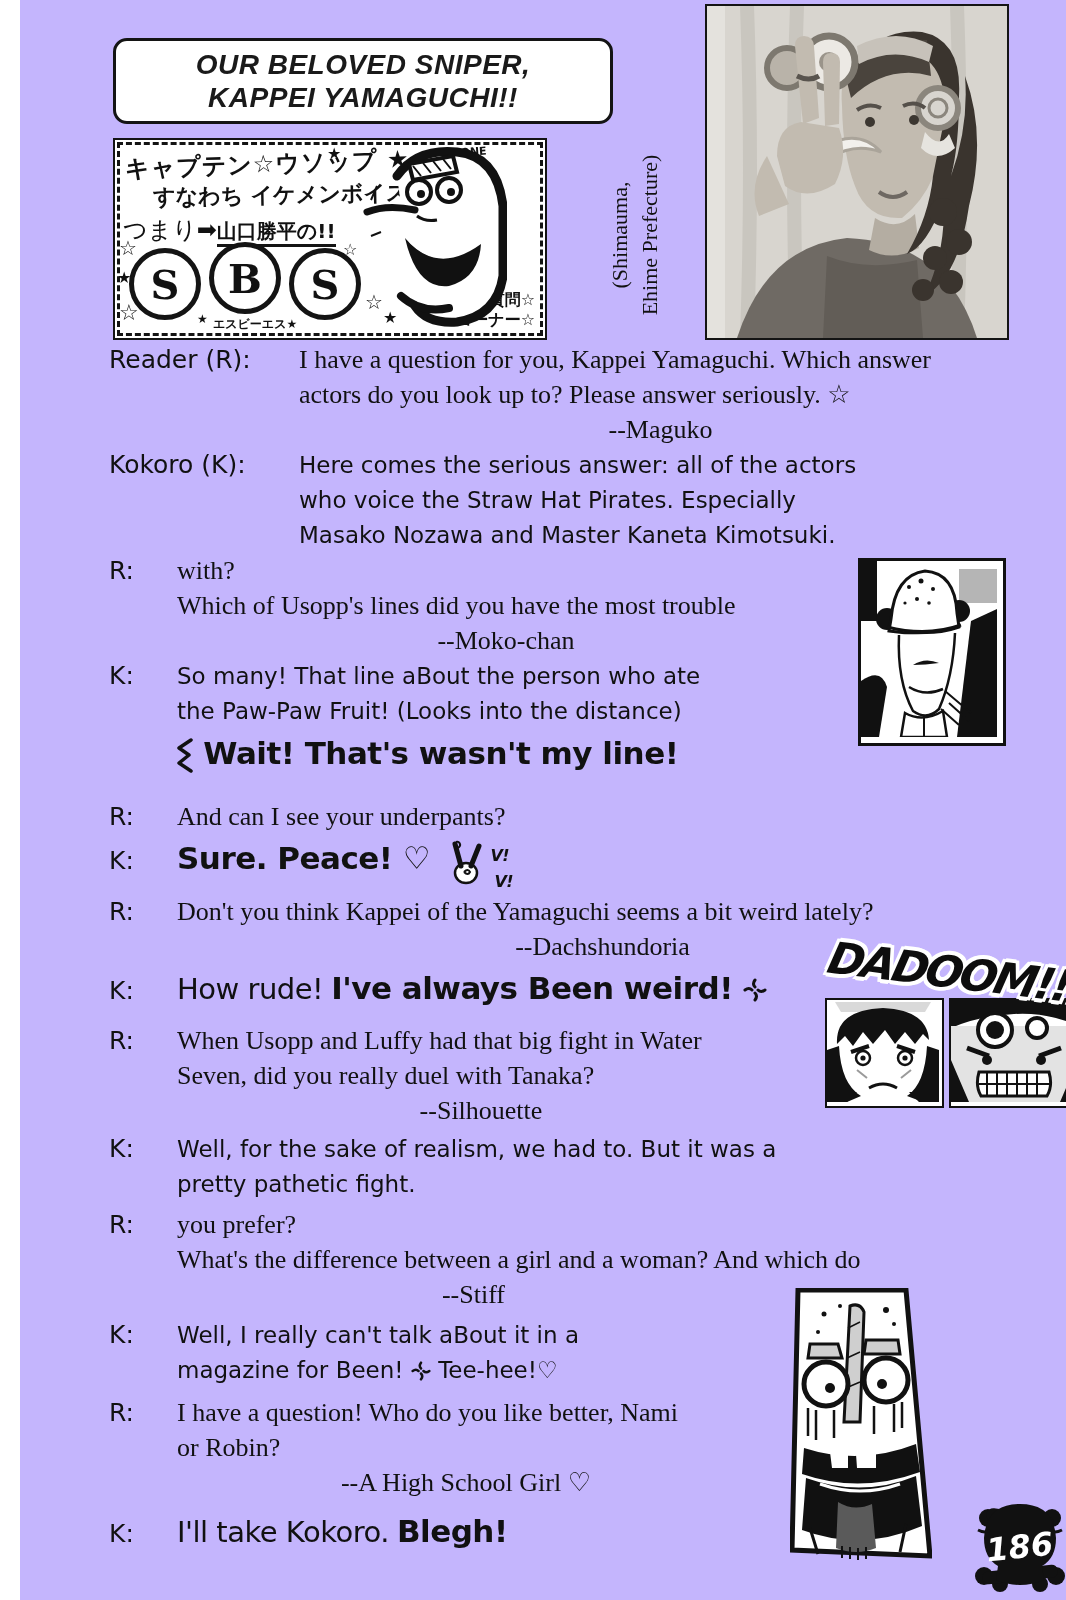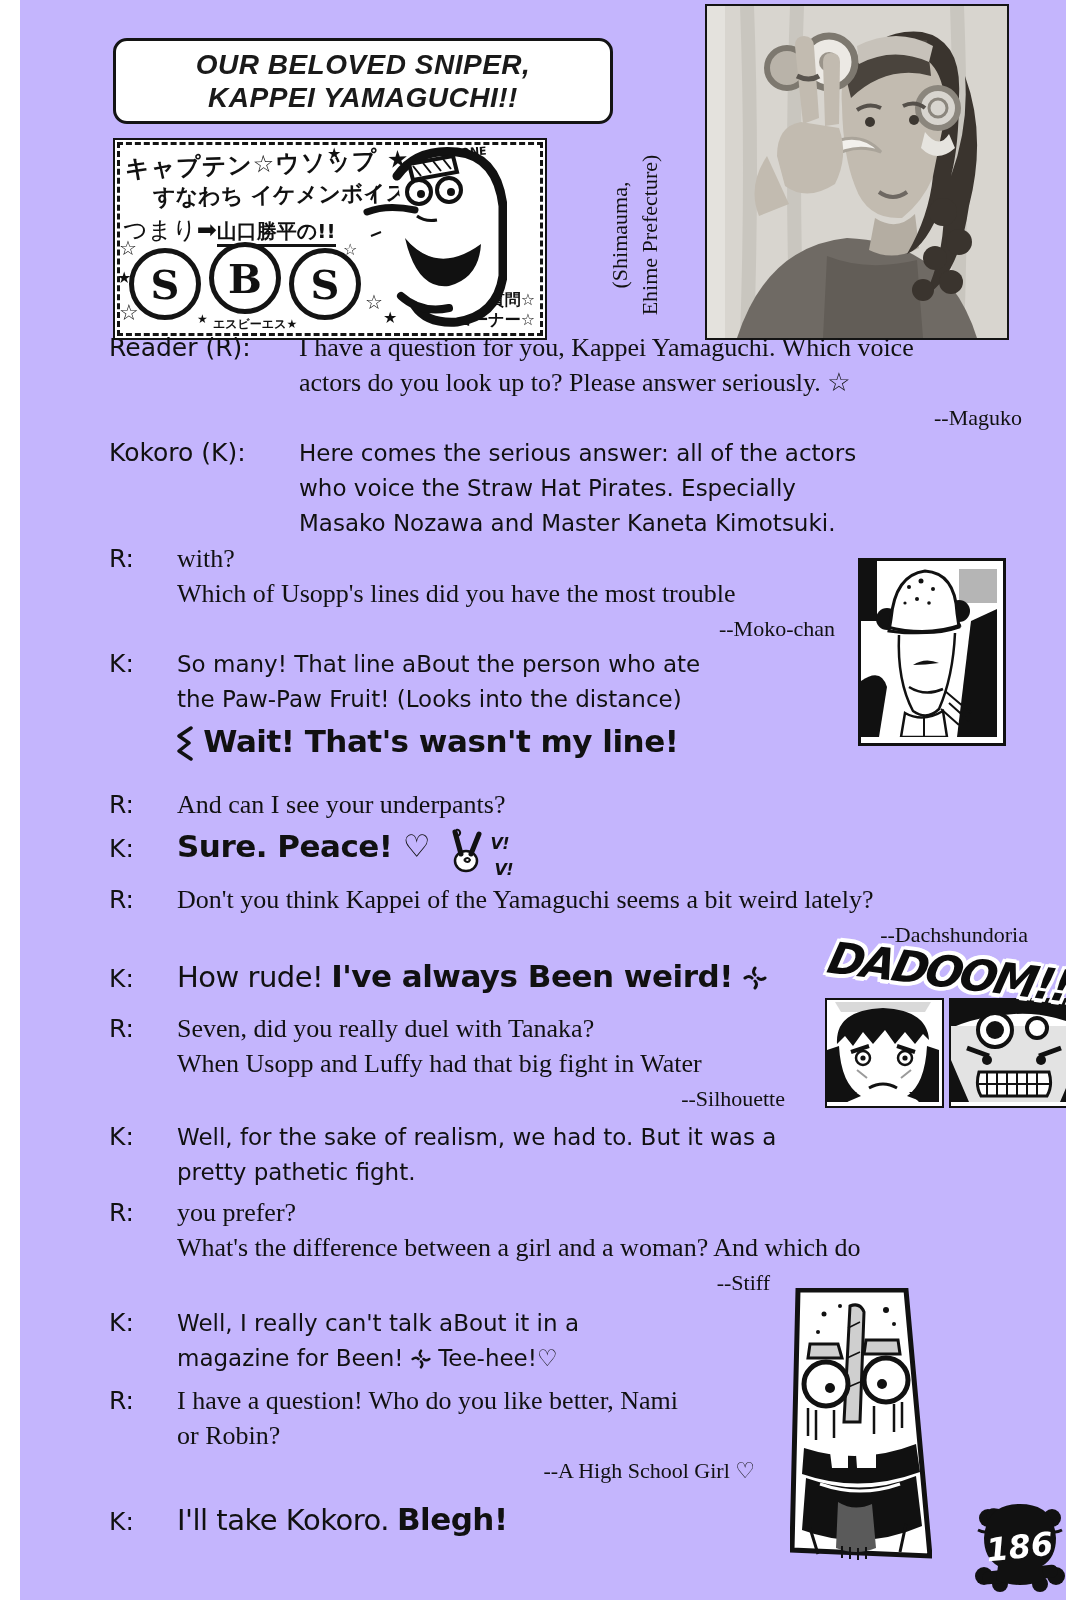--- a/index.html
+++ b/index.html
@@ -37,28 +37,28 @@
 
   
   .vcaption{position:absolute;left:585px;top:338px;width:206px;height:64px;
      transform:rotate(-90deg);transform-origin:top left;
      font-family:"Liberation Serif", serif;font-size:22px;line-height:30px;text-align:center;}
 
   
   .photo{position:absolute;left:685px;top:4px;width:300px;height:332px;border:2px solid #141414;overflow:hidden;background:#dbd8d2;}
 
   
-  .qa{position:absolute;left:85px;top:330px;width:925px;}
+  .qa{position:absolute;left:85px;top:342px;width:925px;}
   .qa-row{display:flex;align-items:baseline;}
   .qa-label{flex:0 0 68px;padding-left:4px;font-family:"DejaVu Sans", sans-serif;font-size:25px;line-height:35px;}
   .qa-row.wide .qa-label{flex:0 0 190px;}
   .qa-body{flex:1;}
   .rline{font-size:26px;line-height:35px;font-family:"Liberation Serif", serif;}
   .kline{font-family:"DejaVu Sans", sans-serif;font-size:23px;line-height:35px;}
-  .attr{font-size:22px;line-height:35px;text-align:right;}
+  .attr{font-size:26px;line-height:35px;text-align:center;}
   .attr.maguko{padding-right:8px;}
   .attr.moko{padding-right:195px;}
   .attr.dachs{padding-right:2px;}
   .attr.silh{padding-right:245px;}
   .attr.stiff{padding-right:260px;}
   .attr.hsg{padding-right:275px;}
   .kbig{font-family:"DejaVu Sans", sans-serif;font-size:31px;line-height:48px;font-weight:bold;letter-spacing:-0.5px;}
   .klead{font-family:"DejaVu Sans", sans-serif;font-size:29px;font-weight:normal;margin-right:8px;}
   .mt22{margin-top:22px;}.mt10{margin-top:10px;}.mt8{margin-top:8px;}.mt7{margin-top:7px;}
   .mt5{margin-top:5px;}.mt3{margin-top:3px;}
@@ -177,21 +177,21 @@
       <path d="M70,150 Q70,120 94,116 L132,122 Q142,150 128,178 Q100,196 78,180 Z" fill="#c2bbb0"></path>
       <path d="M60,150 q-20,30 -8,60 l30,-12 Z" fill="#c2bbb0"></path>
     </svg>
   </div>
 
   <div class="qa">
 
     <div class="qa-row wide">
       <div class="qa-label">Reader (R):</div>
       <div class="qa-body">
-        <div class="rline">I have a question for you, Kappei Yamaguchi. Which voice</div>
+        <div class="rline">I have a question for you, Kappei Yamaguchi. Which answer</div>
         <div class="rline">actors do you look up to? Please answer seriously. ☆</div>
         <div class="attr maguko">--Maguko</div>
       </div>
     </div>
 
     <div class="qa-row wide">
       <div class="qa-label">Kokoro (K):</div>
       <div class="qa-body">
         <div class="kline">Here comes the serious answer: all of the actors</div>
         <div class="kline">who voice the Straw Hat Pirates. Especially</div>
@@ -270,22 +270,22 @@
                 <path d="M22,12 Q18,15 15,12"></path>
             </g>
           </svg>
         </div>
       </div>
     </div>
 
     <div class="qa-row mt10">
       <div class="qa-label">R:</div>
       <div class="qa-body">
+        <div class="rline">When Usopp and Luffy had that big fight in Water</div>
         <div class="rline">Seven, did you really duel with Tanaka?</div>
-        <div class="rline">When Usopp and Luffy had that big fight in Water</div>
         <div class="attr silh">--Silhouette</div>
       </div>
     </div>
 
     <div class="qa-row mt3">
       <div class="qa-label">K:</div>
       <div class="qa-body">
         <div class="kline">Well, for the sake of realism, we had to. But it was a</div>
         <div class="kline">pretty pathetic fight.</div>
       </div>

